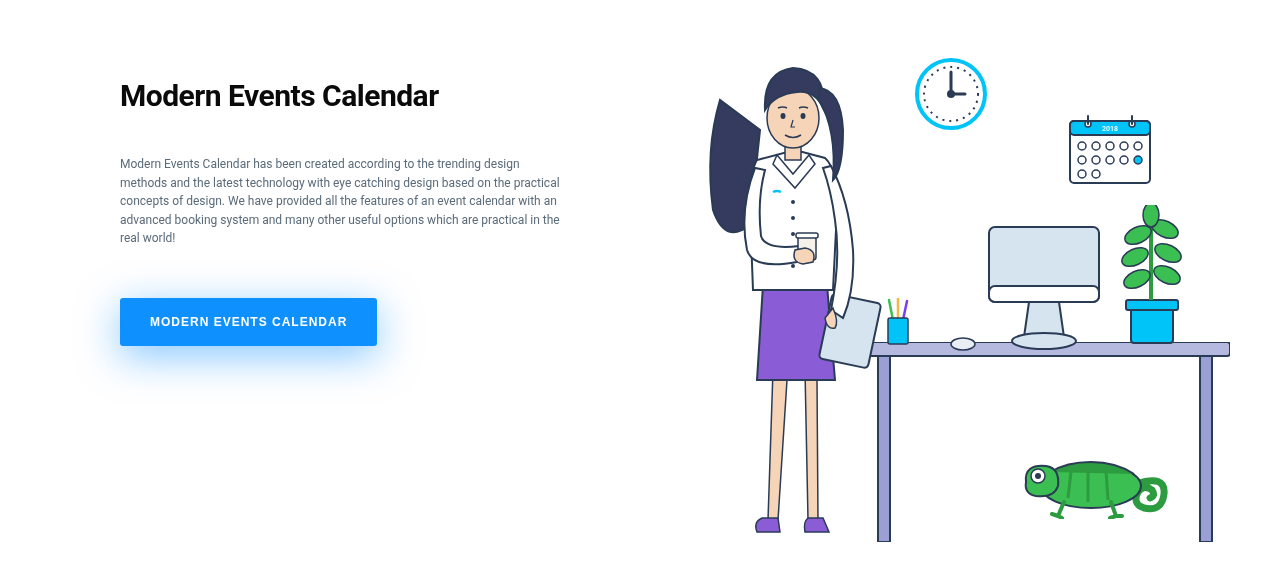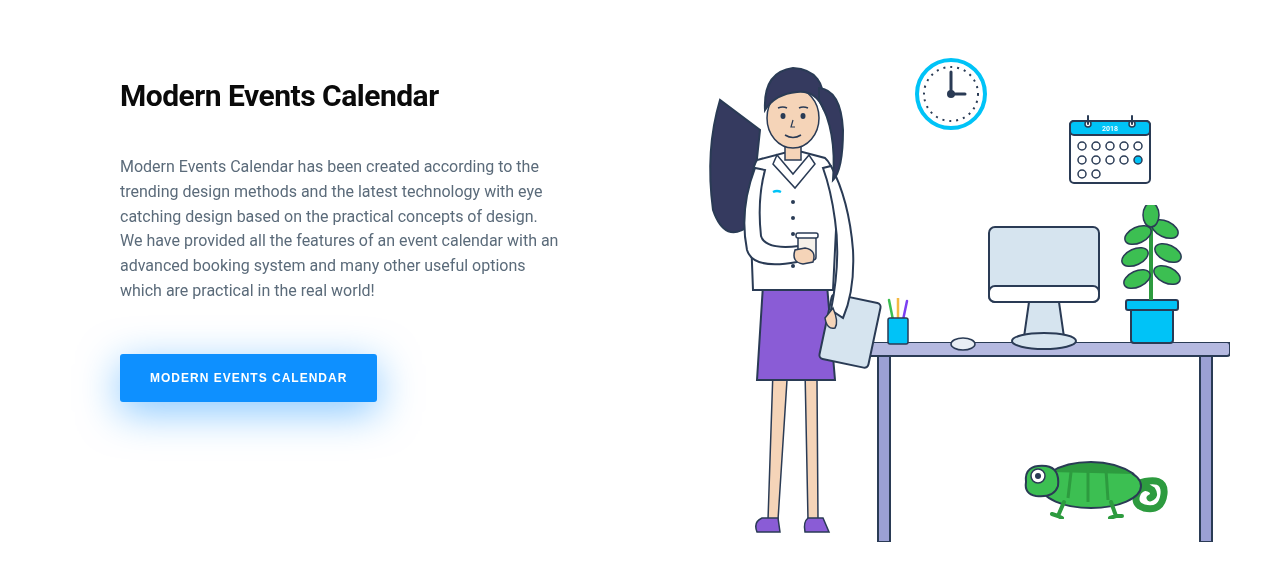--- a/index.html
+++ b/index.html
@@ -31,21 +31,21 @@
     
     .heading {
       font-size: 30px;
       font-weight: 700;
       color: #0a0a0a;
       margin-bottom: 42px;
       letter-spacing: -0.5px;
     }
     
     .description {
-      font-size: 16px;
+      font-size: 12px;
       line-height: 1.55;
       color: #5b6b7a;
       margin-bottom: 50px;
       max-width: 470px;
     }
     
     .cta-button {
       display: inline-block;
       background: #0e90ff;
       color: #ffffff;

